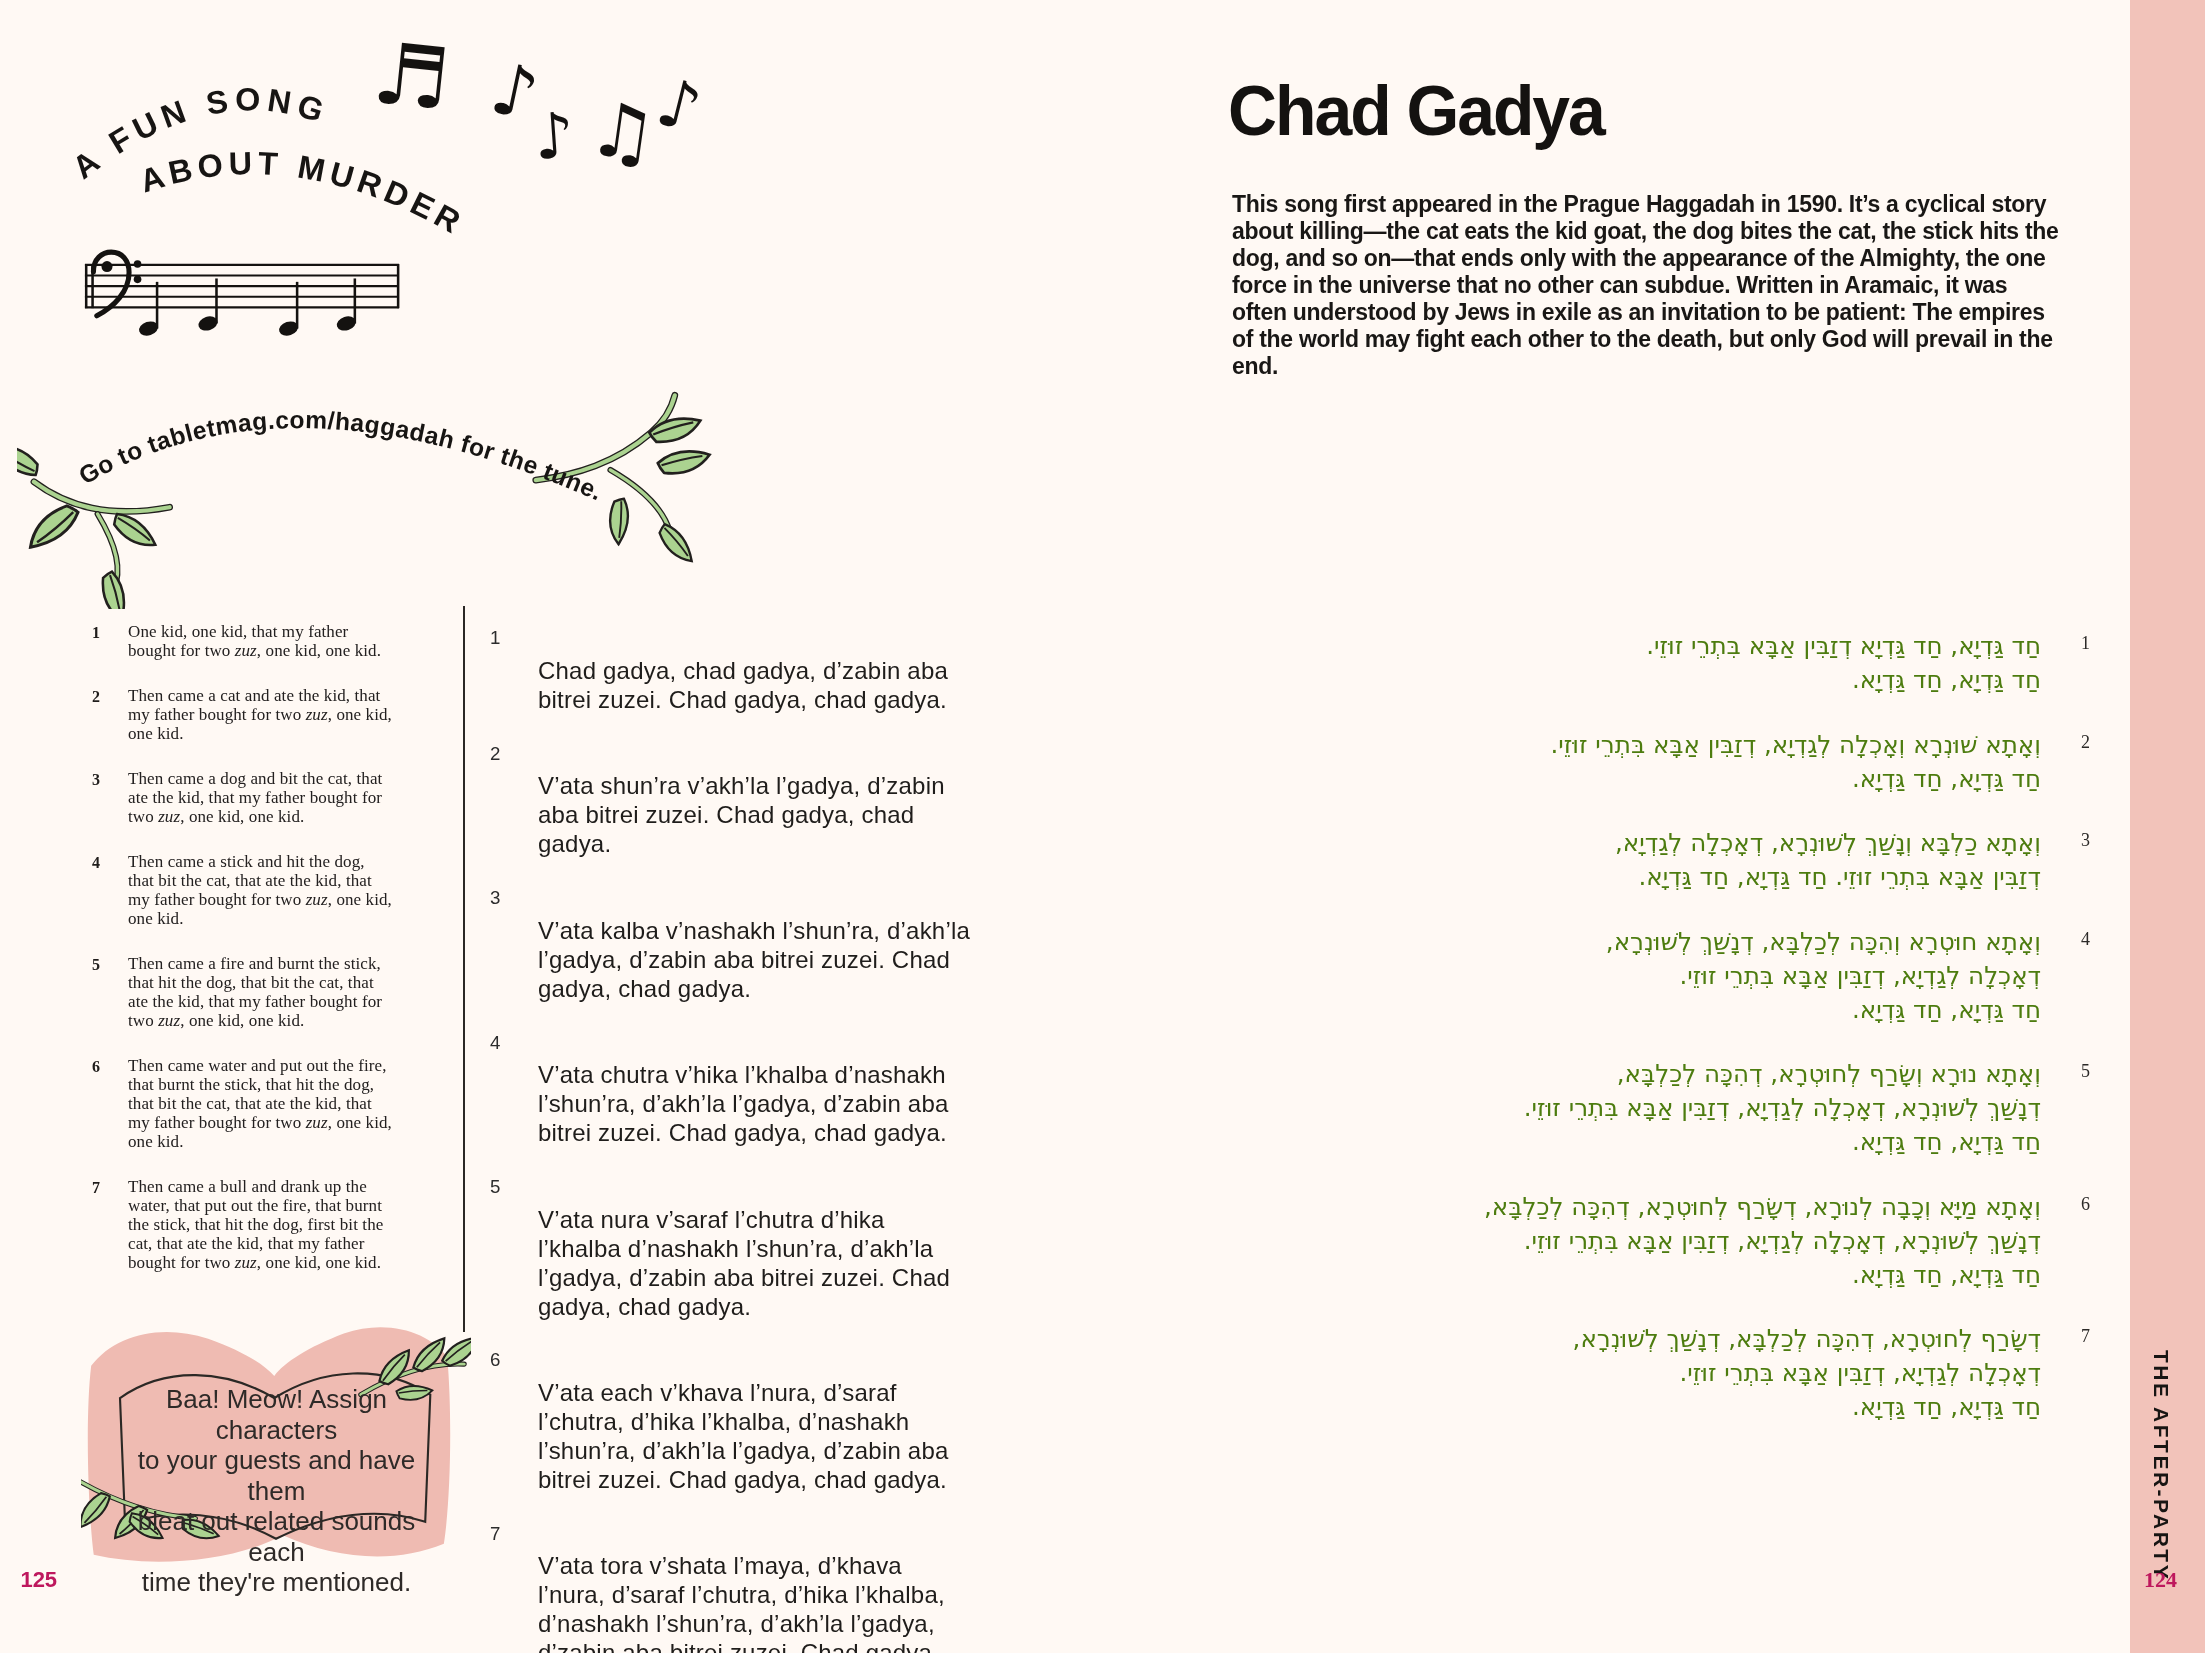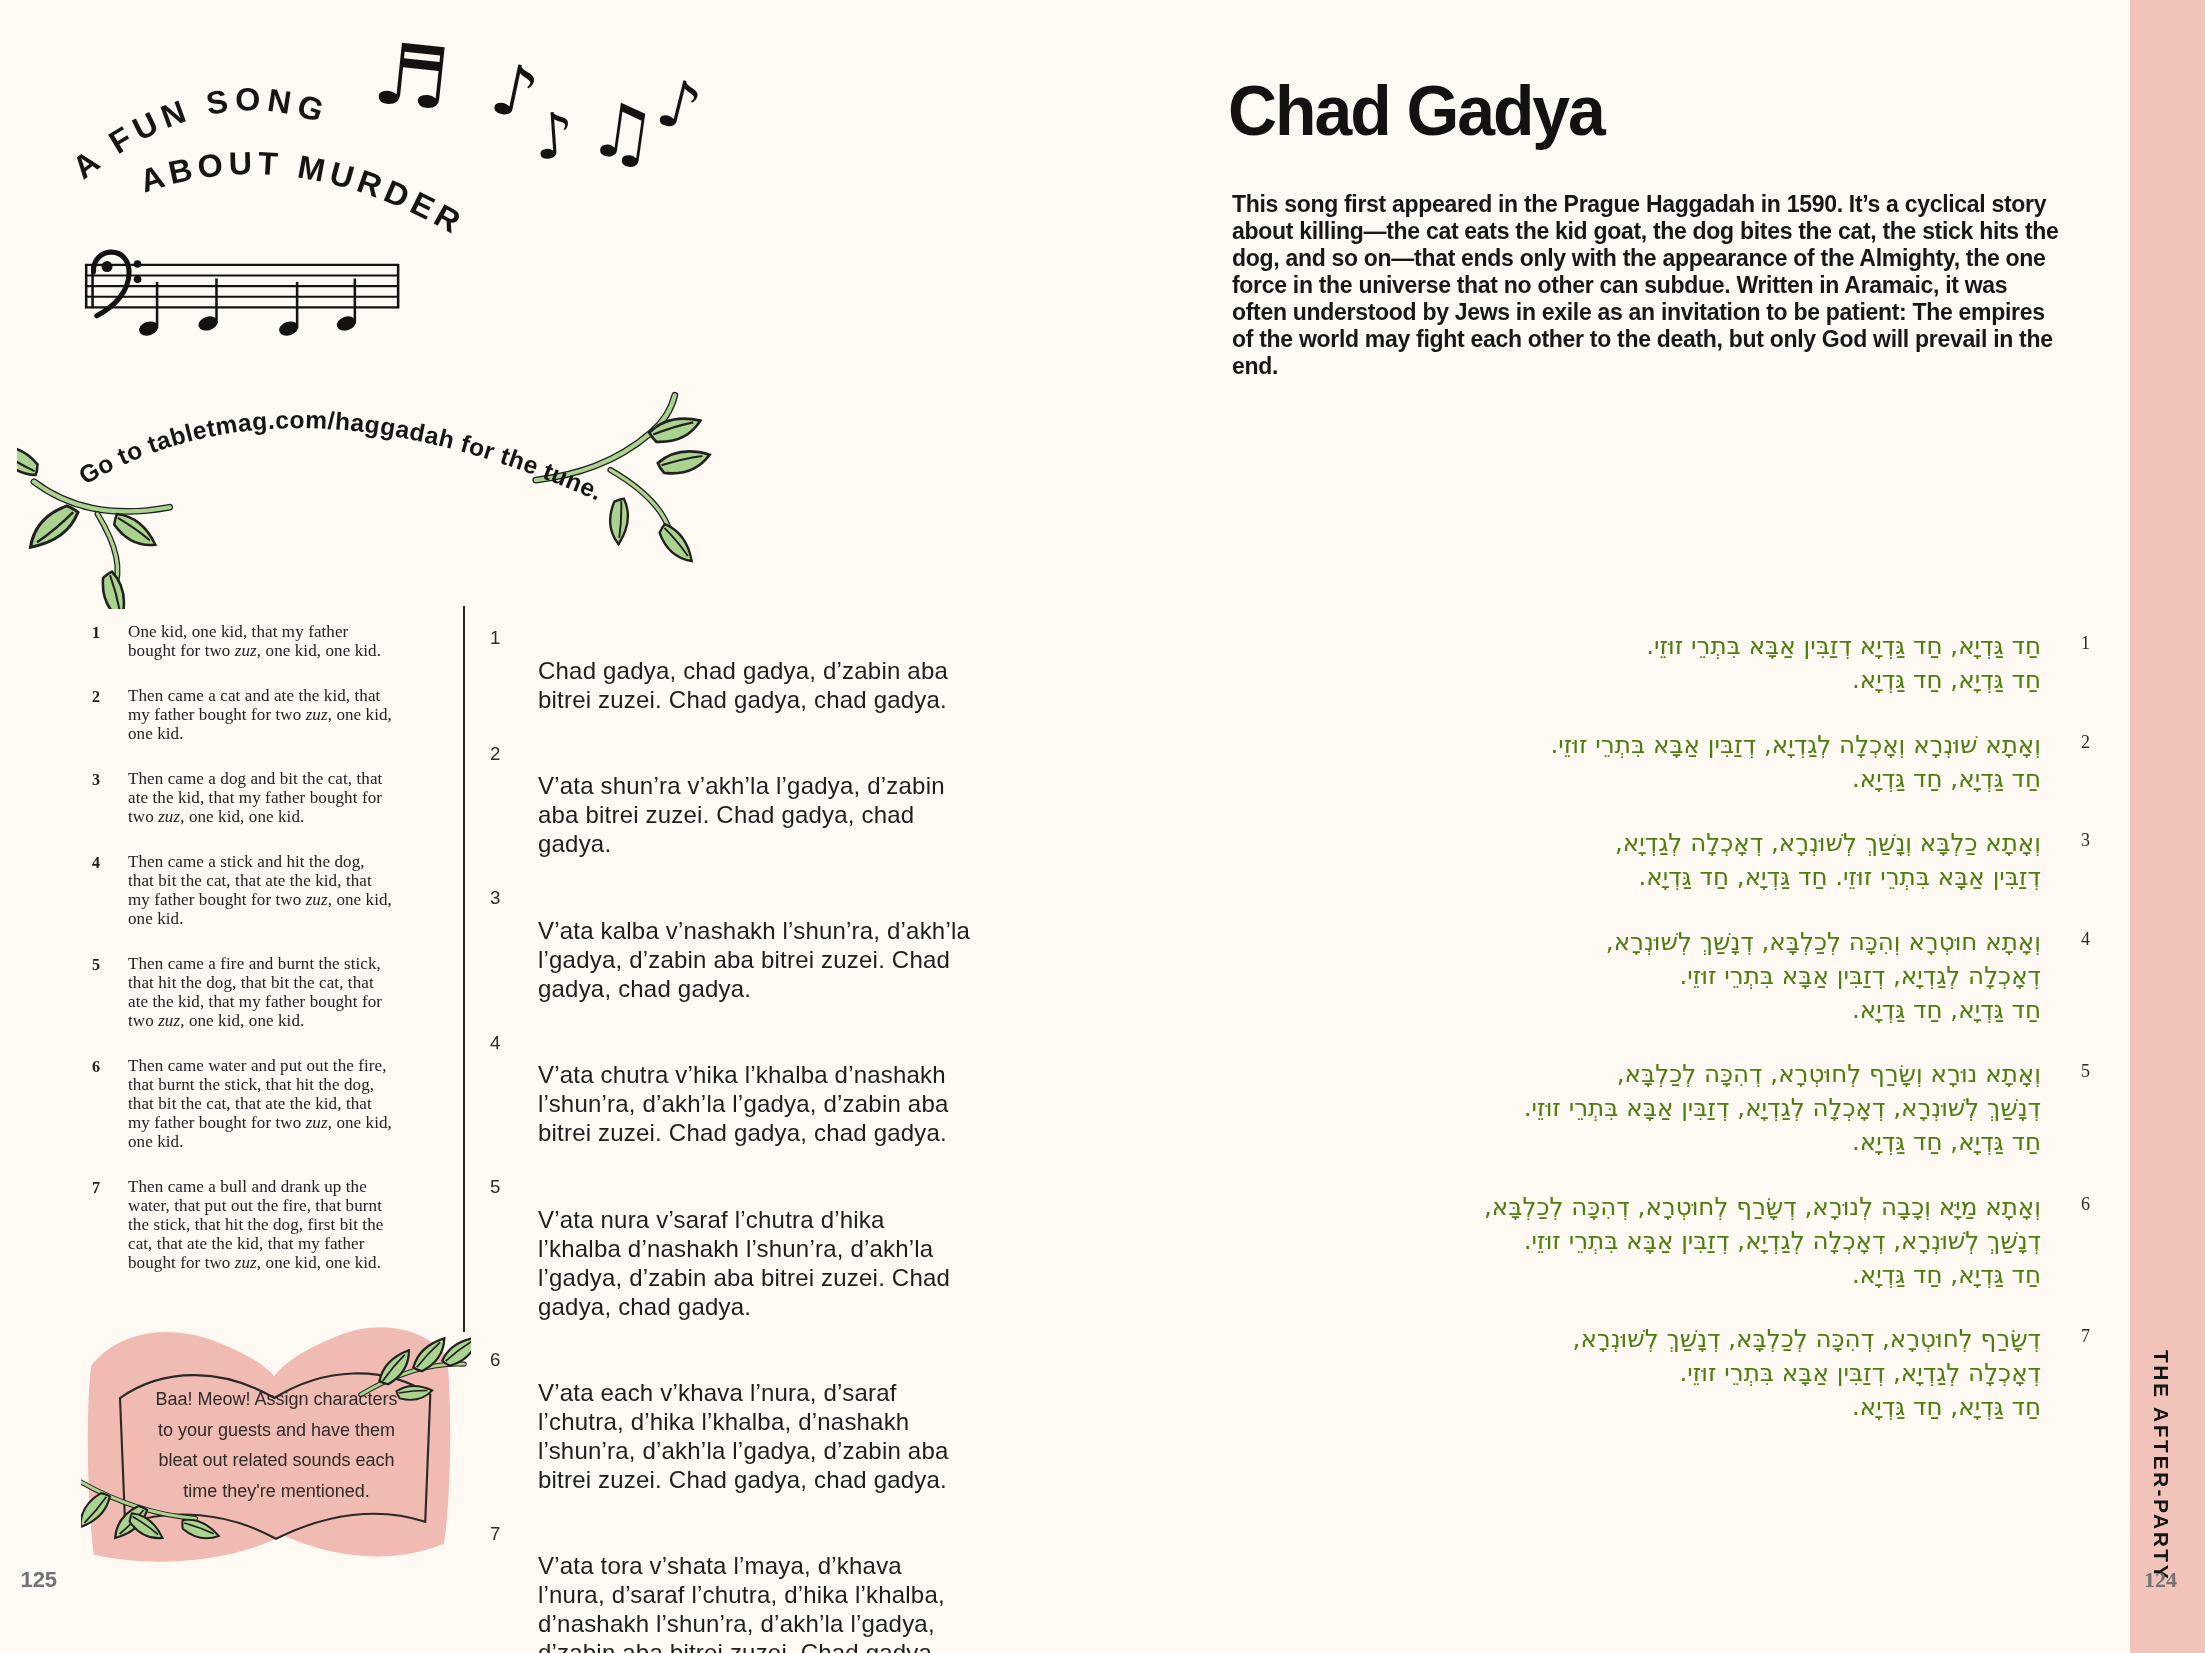--- a/index.html
+++ b/index.html
@@ -30,26 +30,26 @@
          letter-spacing:-2.1px;color:#141210;transform:scaleX(0.97);transform-origin:left top;
          font-family:"Liberation Sans",sans-serif;white-space:nowrap;}
   .intro{position:absolute;left:1232px;top:175px;width:835px;font-weight:bold;
          font-size:23px;line-height:27px;letter-spacing:-0.3px;color:#191715;margin-top:16px;}
   .hebrew-col{position:absolute;left:1383px;top:629px;width:712px;}
   .hv{position:relative;direction:rtl;text-align:right;padding-right:54px;margin-bottom:30.5px;box-sizing:border-box;}
   .hvn{position:absolute;right:5.1px;top:4.2px;direction:ltr;font:18px "Liberation Serif",serif;color:#2c2a28;}
   .hline{font:24.6px/34px "DejaVu Sans",sans-serif;white-space:nowrap;color:#4d7c0f;}
   
   .book-text{position:absolute;left:129px;top:1384px;width:295px;text-align:center;
-             font-size:18px;line-height:30.5px;color:#2e2a28;}
+             font-size:26px;line-height:30.5px;color:#2e2a28;}
   
   .pink-strip{position:absolute;left:2130px;top:0;width:75px;height:1654px;background:#F2C3BA;}
   .afterparty{position:absolute;left:2149px;top:1350px;writing-mode:vertical-rl;
               font:bold 21px "Liberation Sans",sans-serif;letter-spacing:2.5px;color:#171513;}
-  .pagenum{position:absolute;font:bold 22px "Liberation Sans",sans-serif;color:#737373;}
+  .pagenum{position:absolute;font:bold 22px "Liberation Sans",sans-serif;color:#be185d;}
 </style>
 </head>
 <body>
 
 <div class="canvas">
 
   <svg class="abs" style="left:34px;top:34px;" width="696" height="365" viewBox="0 0 820 430" xmlns="http://www.w3.org/2000/svg" xmlns:xlink="http://www.w3.org/1999/xlink">
     <defs>
       <path id="a1" d="M55 175 Q210 47 355 112" fill="none"></path>
       <path id="a2" d="M128 188 Q300 126 488 233" fill="none"></path>

